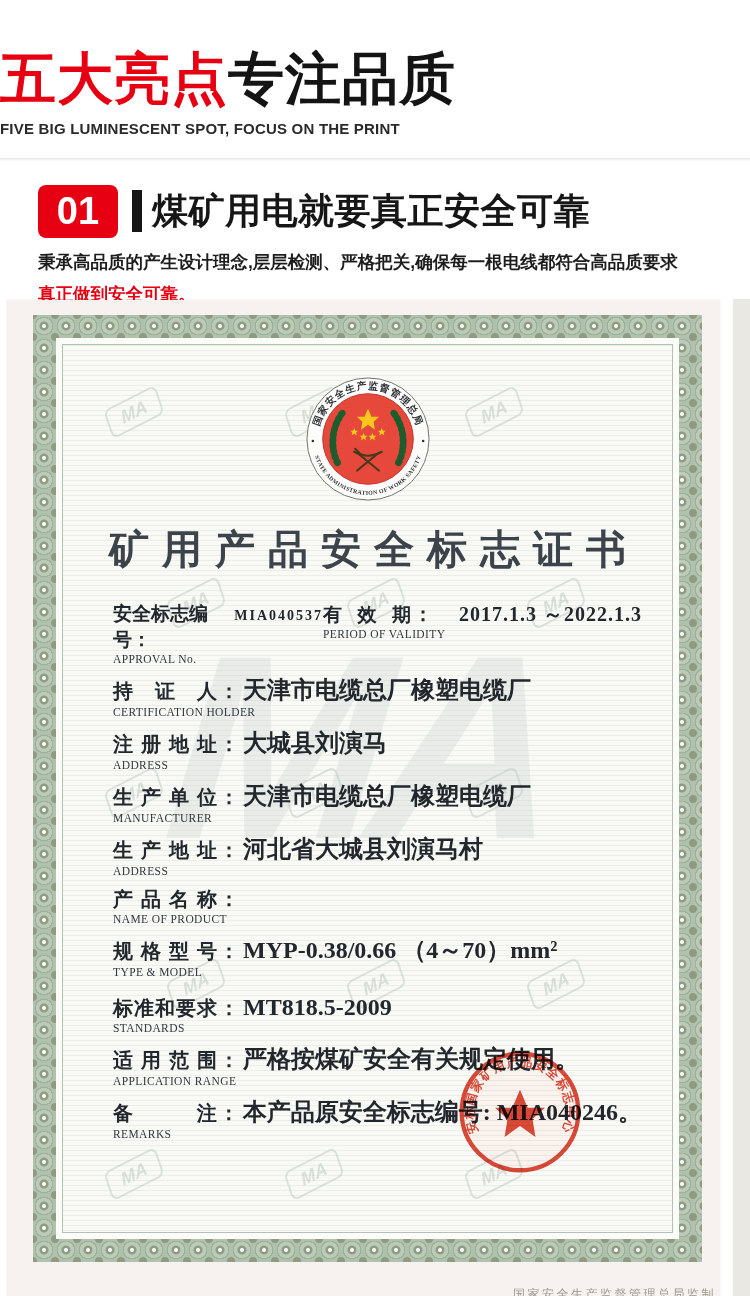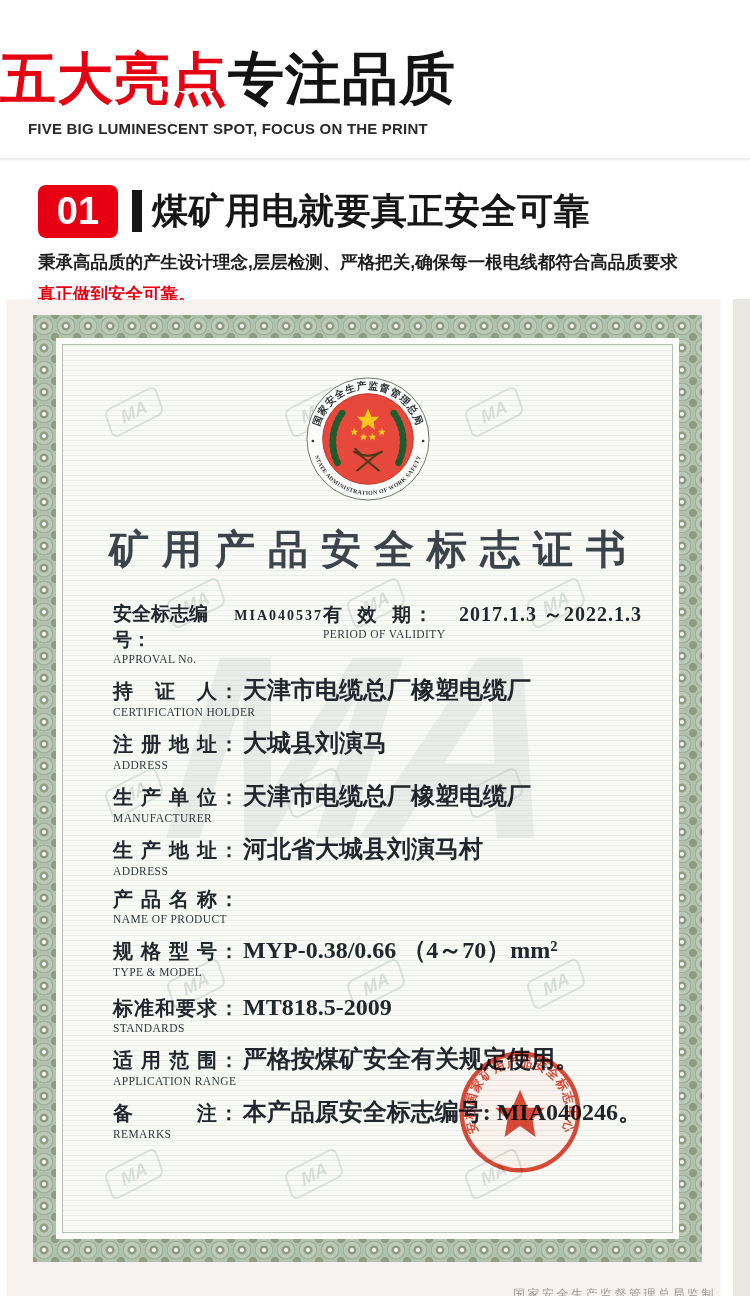--- a/index.html
+++ b/index.html
@@ -7,21 +7,21 @@
   body {
     height:1296px; position:relative; background:#ffffff; overflow:hidden;
     font-family:"Liberation Sans", sans-serif; color:#1a1a1a;
   }
 
   
   .header { padding-top:50px; text-align:left; }
   .main-title { font-size:56px; line-height:1.05; letter-spacing:1px; white-space:nowrap; }
   .main-title .red { color:#e60012; font-weight:800; }
   .main-title .black { color:#141414; font-weight:600; }
-  .main-sub { margin-top:11px; font-size:15px; font-weight:700; color:#2a2a2a; letter-spacing:0.2px;padding-left:28px; }
+  .main-sub { margin-top:11px; font-size:15px; font-weight:700; color:#2a2a2a; letter-spacing:0.2px; }
   .header-rule { height:3px; margin-top:21px;
     background:linear-gradient(180deg, rgba(0,0,0,0.10), rgba(0,0,0,0)); }
 
   
   .sec { margin:24px 38px 0; }
   .sec-head { display:flex; align-items:center; }
   .sec-num { width:80px; height:53px; background:#e60012; border-radius:8px;
     color:#fff; font-size:38px; font-weight:800; display:flex; align-items:center; justify-content:center; }
   .sec-bar { width:10px; height:42px; background:#161616; margin:0 10px 0 14px; }
   .sec-title { font-size:36px; font-weight:700; color:#161616; letter-spacing:0.5px; white-space:nowrap; }

